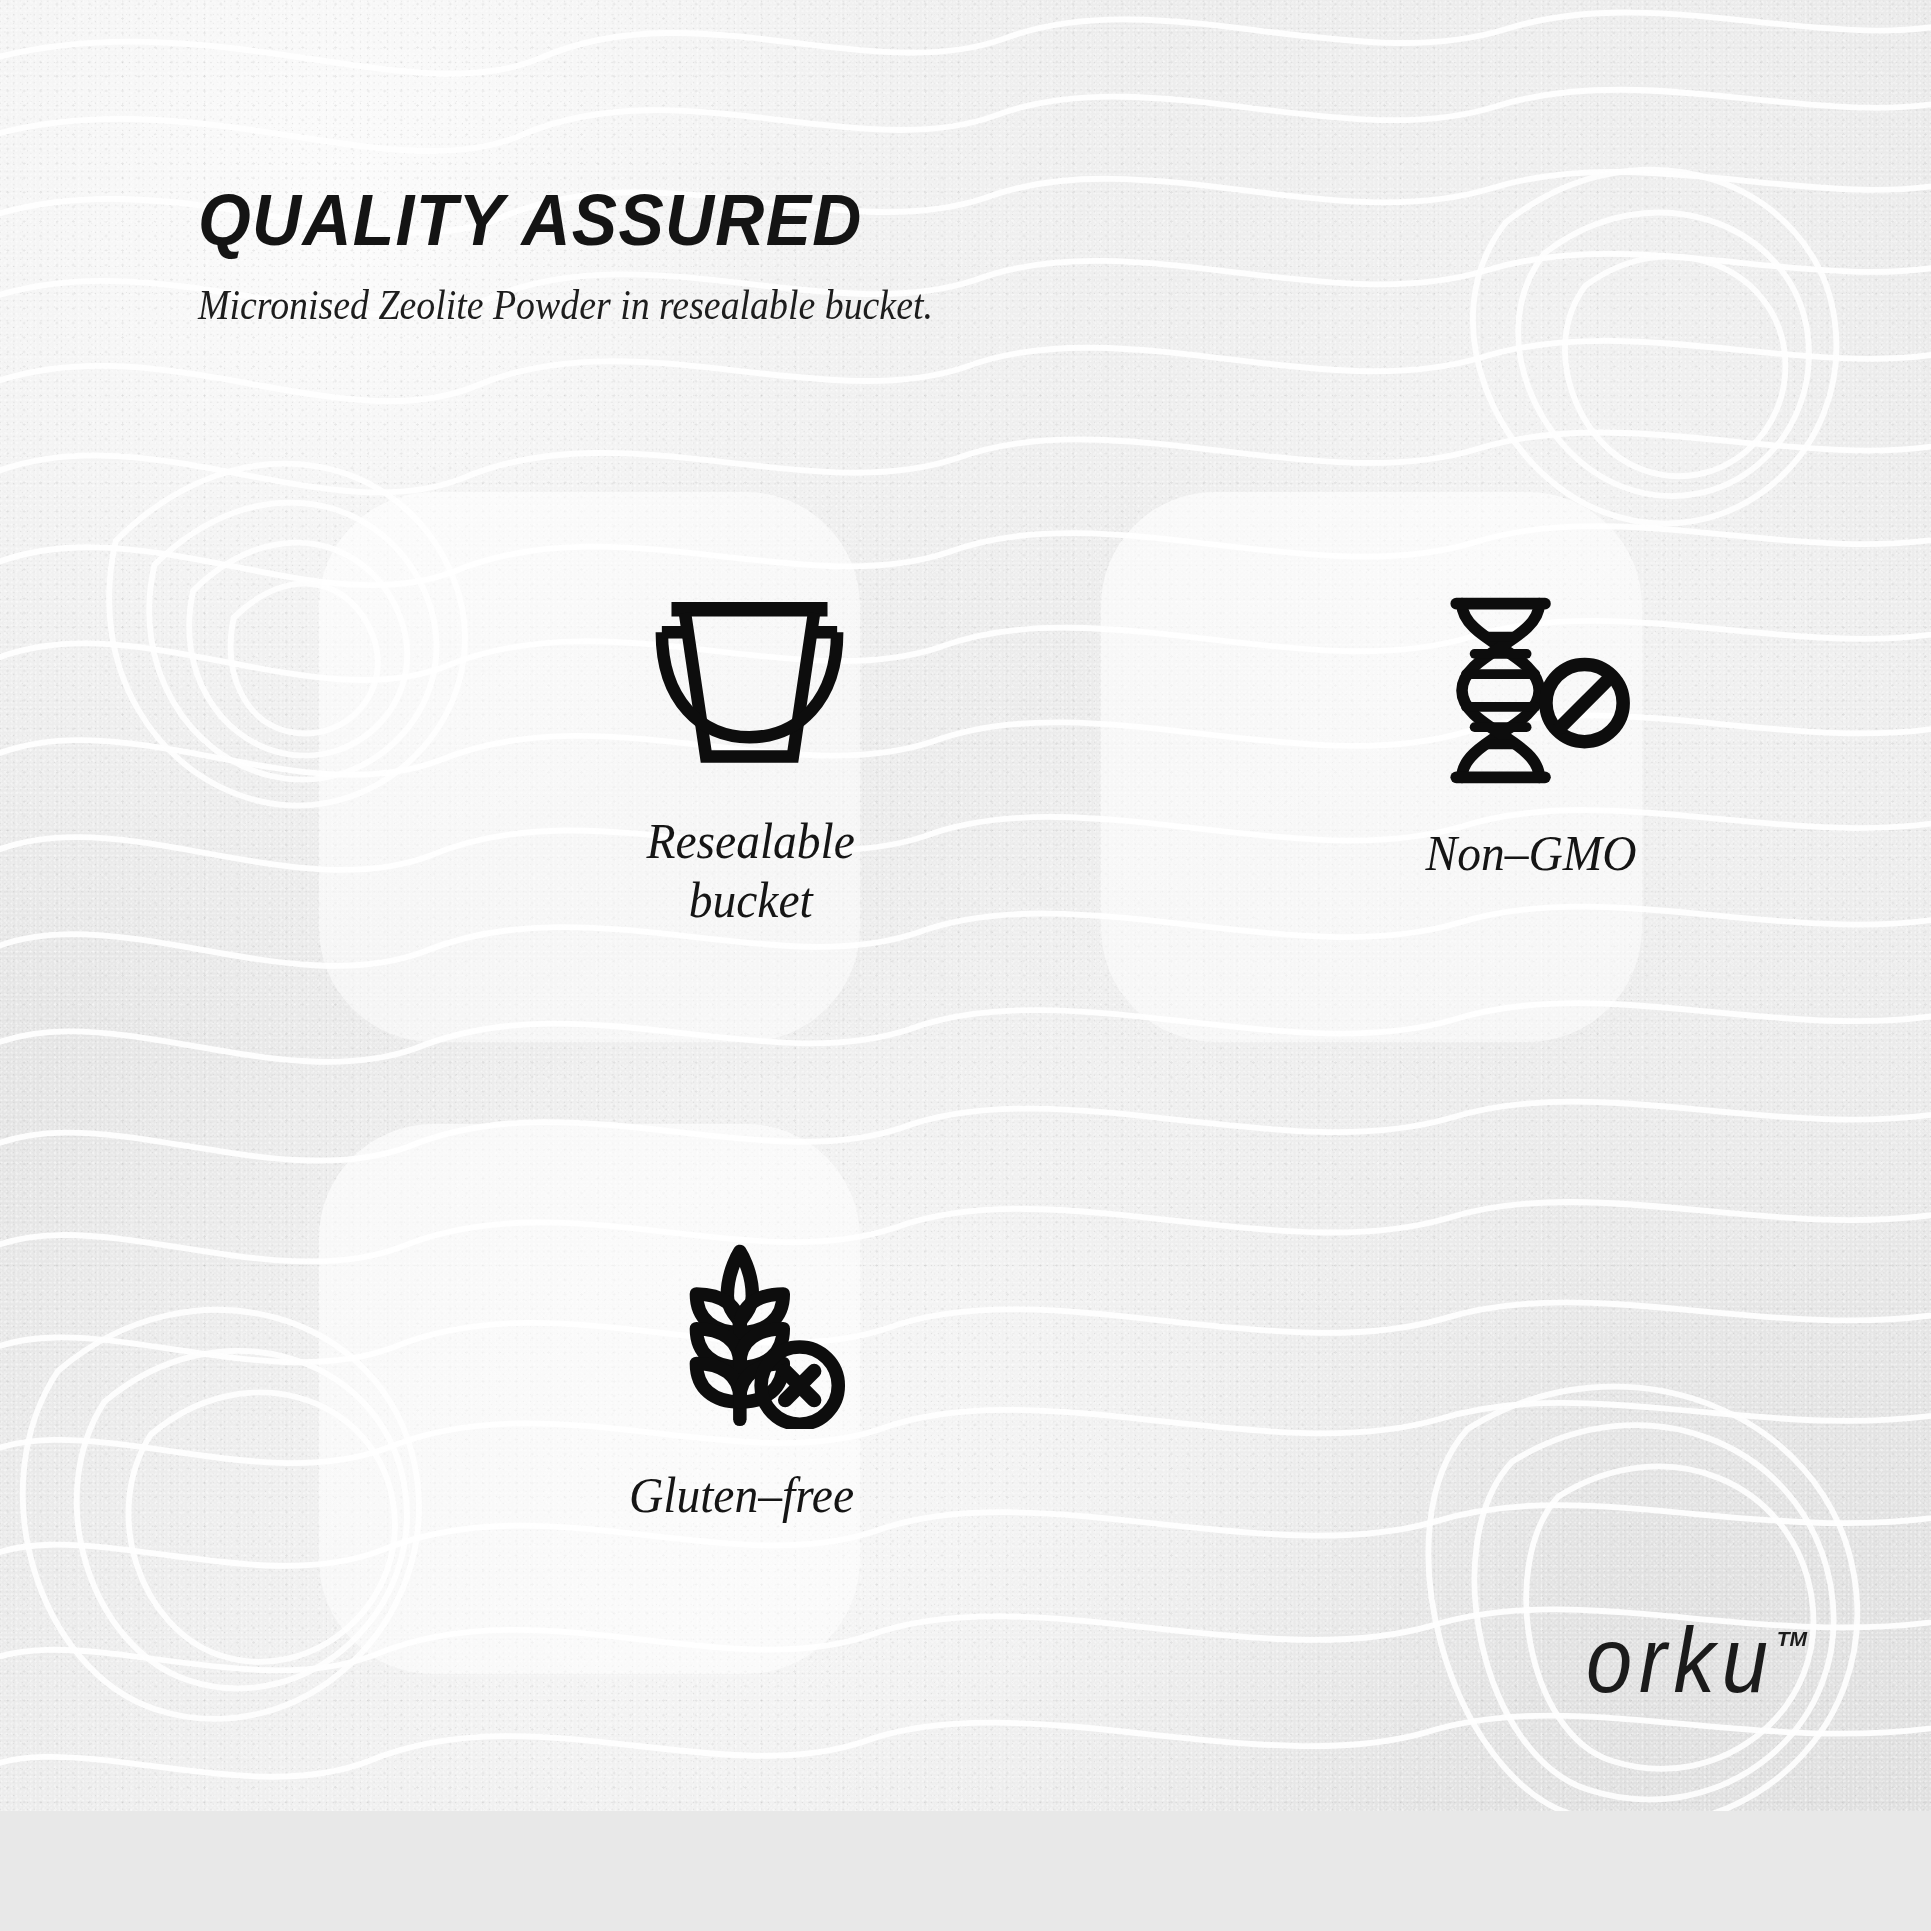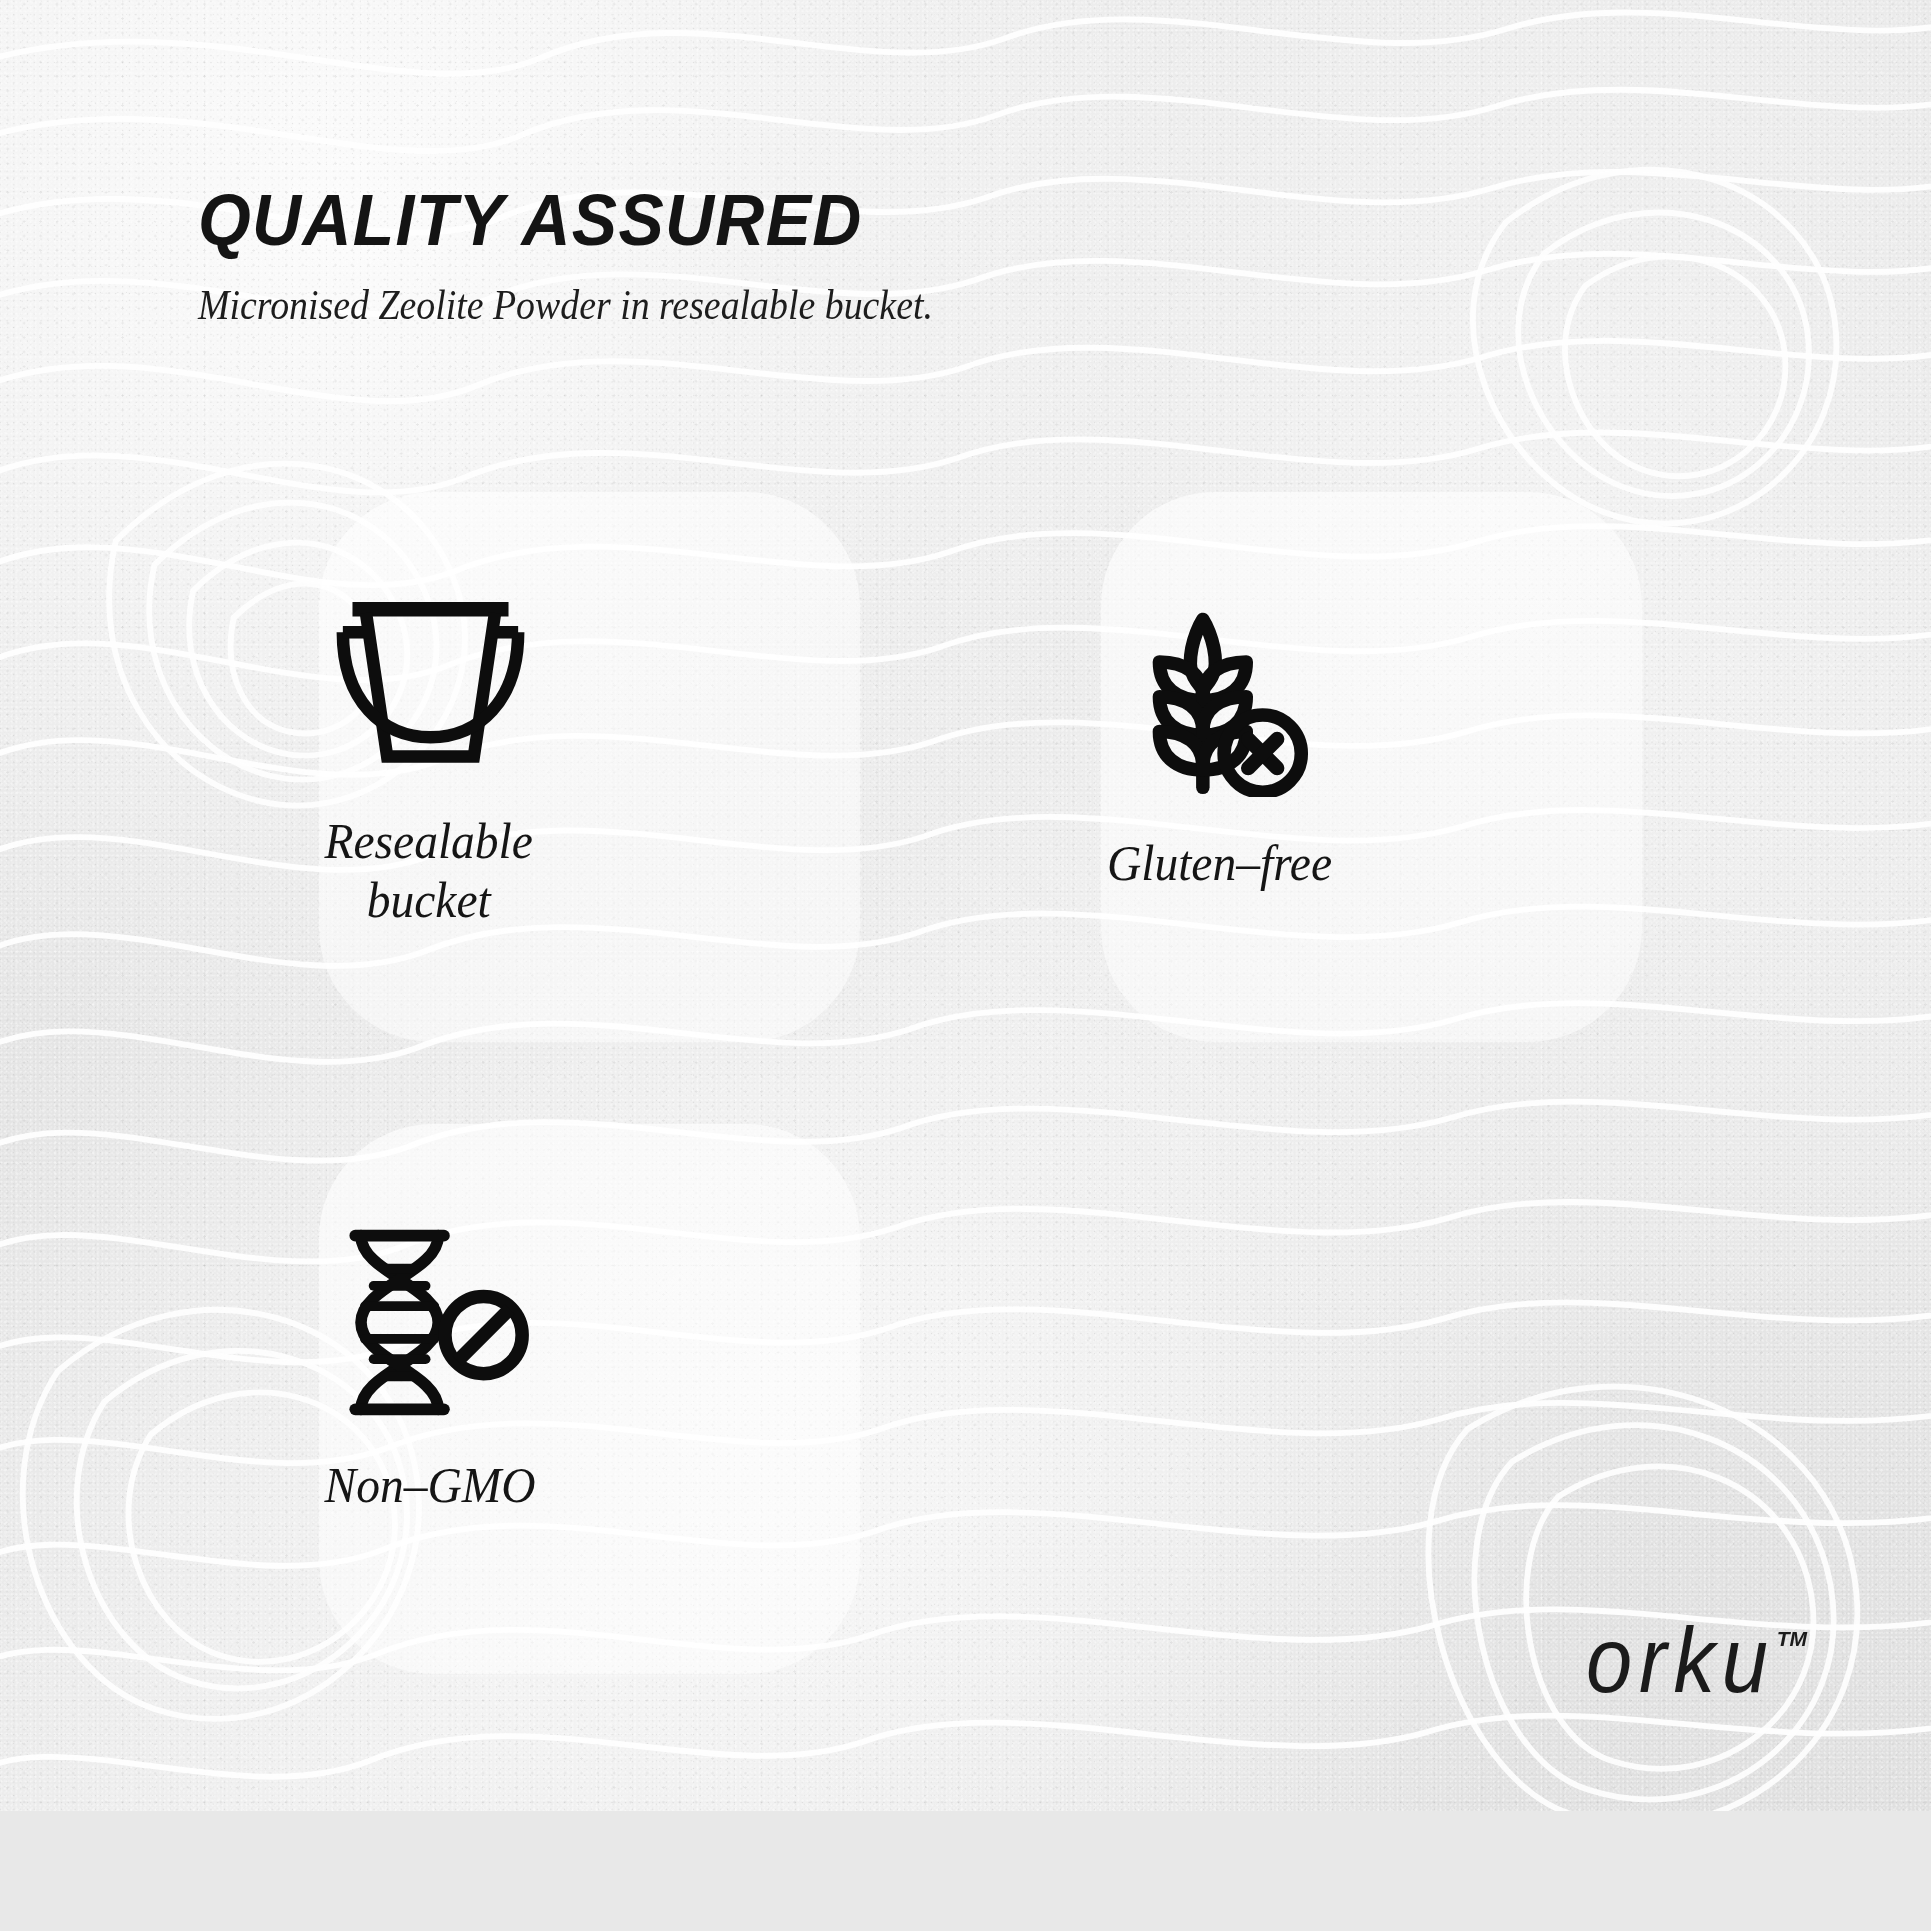--- a/index.html
+++ b/index.html
@@ -90,21 +90,21 @@
     grid-template-rows:550px 550px;
     column-gap:241px;
     row-gap:82px;
   }
   .card {
     position:relative;
     border-radius:114px;
     background:rgba(255,255,255,.50);
     display:flex;
     flex-direction:column;
-    align-items:flex-start;
+    align-items:flex-end;
     justify-content:flex-start;
     padding-top:89px;
   }
   .card::after{
     content:"";
     position:absolute; inset:0;
     border-radius:114px;
     background:linear-gradient(150deg, rgba(255,255,255,.30) 0%, rgba(255,255,255,0) 65%);
     pointer-events:none;
   }
@@ -232,49 +232,20 @@
             <path d="M14,47 C14,118 55,156 105,156 C155,156 196,118 196,47"></path>
 
             <line x1="14" y1="47" x2="44" y2="47" stroke-linecap="butt"></line>
             <line x1="166" y1="47" x2="196" y2="47" stroke-linecap="butt"></line>
           </g>
         </svg>
       </div>
       <div class="card-label">Resealable<br>bucket</div>
     </div>
 
-    <div class="card card-gluten">
-      <div class="icon-wrap">
-        <svg width="203" height="193" viewBox="0 0 210 200" aria-hidden="true">
-          <g stroke="#0d0d0d" fill="none" stroke-width="14" stroke-linejoin="round" stroke-linecap="round">
-
-            <path d="M82,62 C82,36 95,16 95,16 C95,16 108,36 108,62 C108,76 95,88 95,88 C95,88 82,76 82,62 Z"></path>
-
-            <line x1="95" y1="88" x2="95" y2="190"></line>
-
-            <path d="M95,96 C95,72 76,60 50,60 C50,86 68,100 95,100"></path>
-            <path d="M95,96 C95,72 114,60 140,60 C140,86 122,100 95,100"></path>
-
-            <path d="M95,132 C95,108 76,96 50,96 C50,122 68,136 95,136"></path>
-            <path d="M95,132 C95,108 114,96 140,96 C140,122 122,136 95,136"></path>
-
-            <path d="M95,168 C95,144 76,132 50,132 C50,158 68,172 95,172"></path>
-            <path d="M95,168 C95,144 114,132 140,132 C140,158 122,172 95,172"></path>
-          </g>
-
-          <g stroke="#0d0d0d" fill="none">
-            <circle cx="157" cy="155" r="40" stroke-width="14"></circle>
-            <line x1="142" y1="140" x2="172" y2="170" stroke-width="15" stroke-linecap="round"></line>
-            <line x1="172" y1="140" x2="142" y2="170" stroke-width="15" stroke-linecap="round"></line>
-          </g>
-        </svg>
-      </div>
-      <div class="card-label">Gluten–free</div>
-    </div>
-
     <div class="card card-nongmo">
       <div class="icon-wrap">
         <svg width="208" height="193" viewBox="0 0 215 200" aria-hidden="true">
           <g stroke="#0d0d0d" fill="none" stroke-width="12" stroke-linecap="round">
 
             <path d="M36,10 C36,48 116,62 116,100 C116,138 36,152 36,190"></path>
 
             <path d="M116,10 C116,48 36,62 36,100 C36,138 116,152 116,190"></path>
 
             <line x1="30" y1="10" x2="122" y2="10"></line>
@@ -290,20 +261,49 @@
 
           <g stroke="#0d0d0d" fill="none">
             <circle cx="163" cy="113" r="40" stroke-width="14"></circle>
             <line x1="136" y1="140" x2="190" y2="86" stroke-width="14" stroke-linecap="butt"></line>
           </g>
         </svg>
       </div>
       <div class="card-label">Non–GMO</div>
     </div>
 
+    <div class="card card-gluten">
+      <div class="icon-wrap">
+        <svg width="203" height="193" viewBox="0 0 210 200" aria-hidden="true">
+          <g stroke="#0d0d0d" fill="none" stroke-width="14" stroke-linejoin="round" stroke-linecap="round">
+
+            <path d="M82,62 C82,36 95,16 95,16 C95,16 108,36 108,62 C108,76 95,88 95,88 C95,88 82,76 82,62 Z"></path>
+
+            <line x1="95" y1="88" x2="95" y2="190"></line>
+
+            <path d="M95,96 C95,72 76,60 50,60 C50,86 68,100 95,100"></path>
+            <path d="M95,96 C95,72 114,60 140,60 C140,86 122,100 95,100"></path>
+
+            <path d="M95,132 C95,108 76,96 50,96 C50,122 68,136 95,136"></path>
+            <path d="M95,132 C95,108 114,96 140,96 C140,122 122,136 95,136"></path>
+
+            <path d="M95,168 C95,144 76,132 50,132 C50,158 68,172 95,172"></path>
+            <path d="M95,168 C95,144 114,132 140,132 C140,158 122,172 95,172"></path>
+          </g>
+
+          <g stroke="#0d0d0d" fill="none">
+            <circle cx="157" cy="155" r="40" stroke-width="14"></circle>
+            <line x1="142" y1="140" x2="172" y2="170" stroke-width="15" stroke-linecap="round"></line>
+            <line x1="172" y1="140" x2="142" y2="170" stroke-width="15" stroke-linecap="round"></line>
+          </g>
+        </svg>
+      </div>
+      <div class="card-label">Gluten–free</div>
+    </div>
+
 
   </div>
 
   <div class="brand">
     <span class="brand-word">orku</span>
     <span class="brand-tm">TM</span>
   </div>
 
 </div>
 

